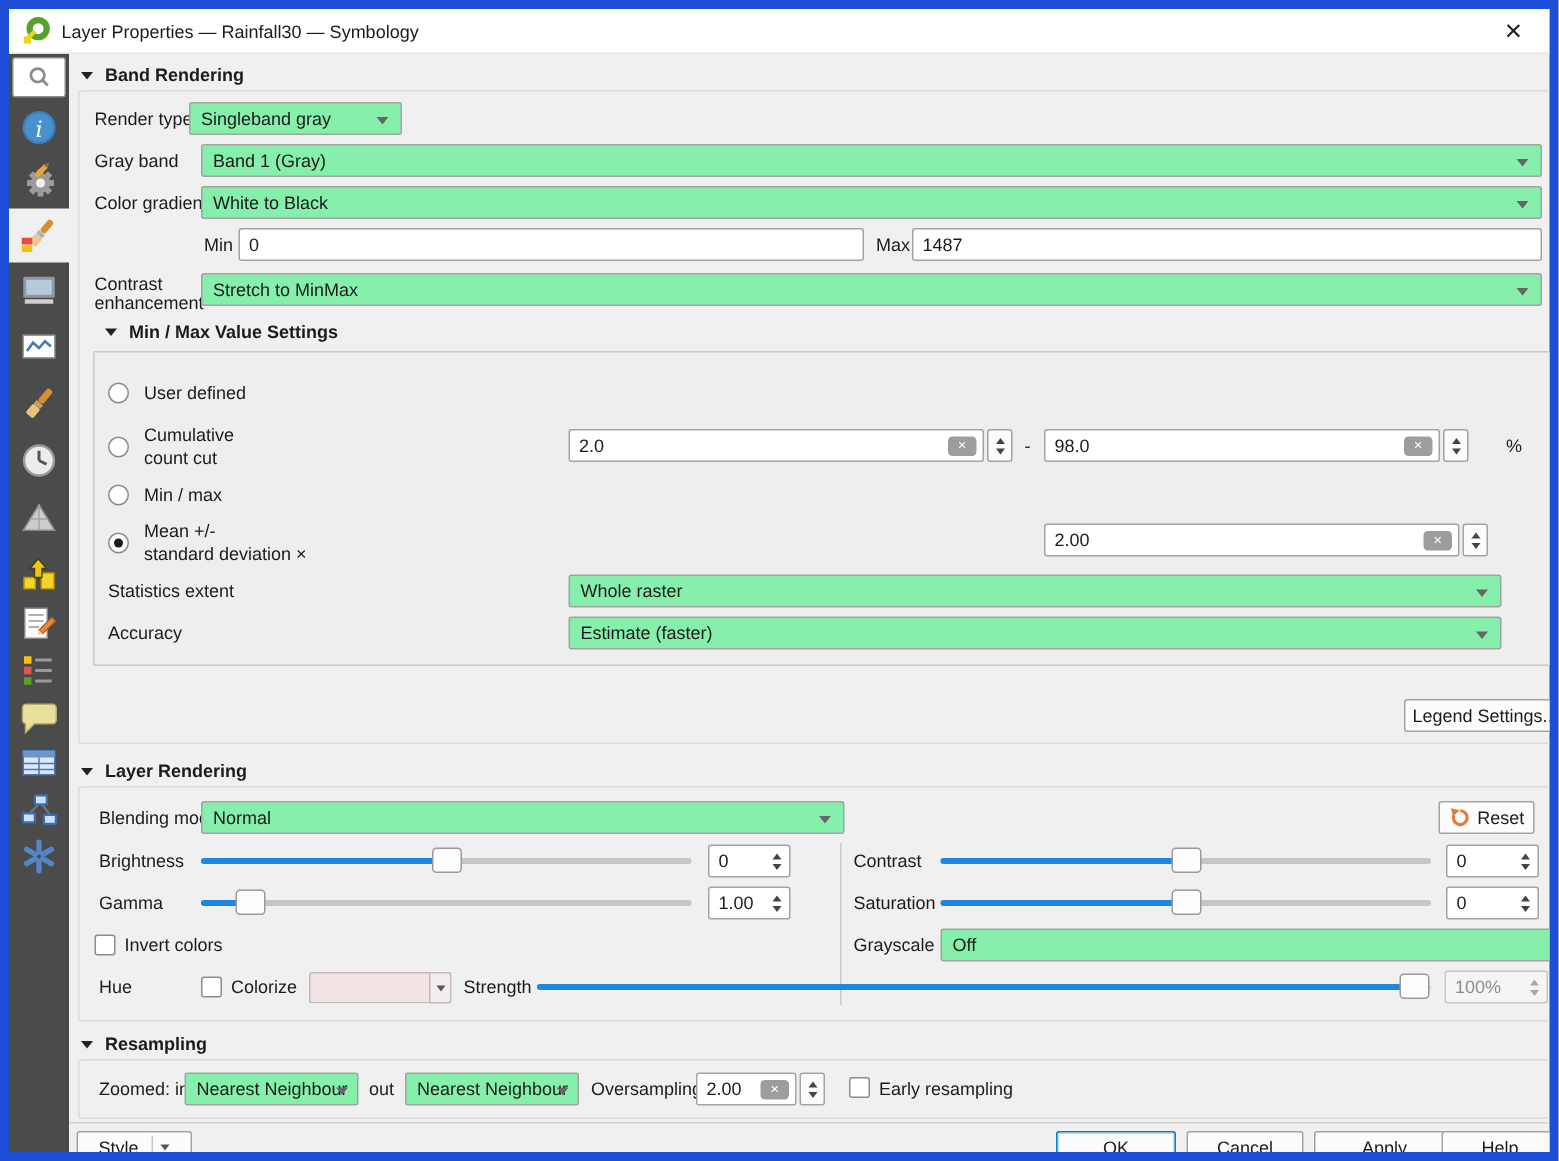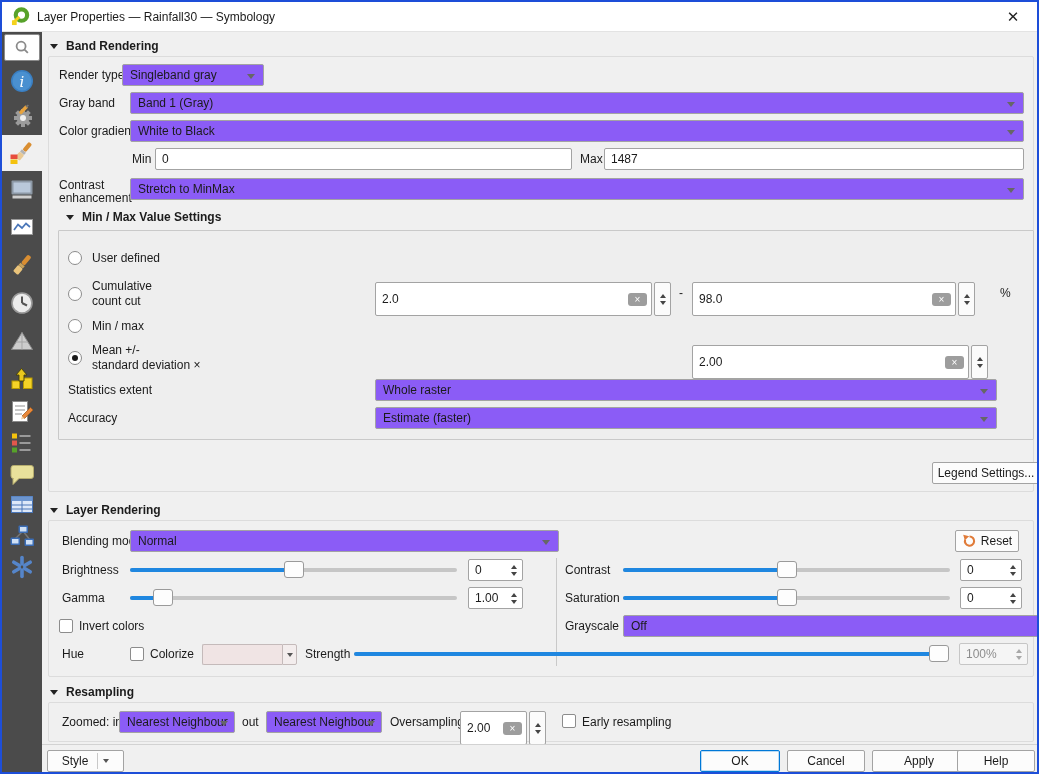--- a/index.html
+++ b/index.html
@@ -1,20 +1,20 @@
 <!DOCTYPE html>
 <html style="--slider-blue: #1f87e0; --sidebar-bg: #4b4b4b; --ok-focus-border: #0078d7; --dialog-bg: #f0f0f0; --titlebar-bg: #ffffff;"><head>
 <meta charset="utf-8">
 <style>
   * { margin:0; padding:0; box-sizing:border-box; }
   html,body { background:#9a9a9a; }
   body { font-family:"Liberation Sans", sans-serif; font-size:12px; color:#1b1b1b; }
 
   .dialog { position:relative; width:1039px; height:774px; background:var(--dialog-bg,#f0f0f0);
-            border:2px solid #1d4ed8; overflow:hidden; }
+            border:6px solid #1d4ed8; overflow:hidden; }
 
   
   .titlebar { position:absolute; left:0; top:0; width:100%; height:30px; background:var(--titlebar-bg,#fff);
               border-bottom:1px solid #e3e3e3; display:flex; align-items:center; }
   .app-logo { width:19px; height:19px; margin-left:9px; }
   .title-text { margin-left:7px; }
   .close-btn { position:absolute; right:10px; top:0; width:28px; height:30px; display:flex;
                align-items:center; justify-content:center; font-size:15px; color:#222; }
 
   
@@ -30,31 +30,31 @@
   .lbl { position:absolute; white-space:nowrap; line-height:22px; }
   .lbl.wrap { white-space:normal; line-height:13px; }
   .hdr { position:absolute; font-weight:bold; display:flex; align-items:center; gap:8px; height:16px; }
   .tri { width:0; height:0; border-left:4px solid transparent; border-right:4px solid transparent; border-top:5px solid #222; }
   .tri.tiny { border-left-width:3px; border-right-width:3px; border-top-width:4px; border-top-color:#555; }
   .frame { position:absolute; border:1px solid #dcdcdc; border-radius:2px; }
   .panel { position:absolute; border:1px solid #c9c9c9; border-radius:1px; background:#eeeeee; }
   .vsep { position:absolute; width:1px; background:#c9c9c9; }
   .hline { position:absolute; height:1px; background:#d2d2d2; }
 
-  .dd { position:absolute; height:22px; background:#8b5cf6; border:1px solid #a3a3a3; border-radius:2px;
+  .dd { position:absolute; height:22px; background:#86efac; border:1px solid #a3a3a3; border-radius:2px;
         display:flex; align-items:center; padding:0 22px 0 7px; overflow:hidden; white-space:nowrap; }
   .dd::after { content:""; position:absolute; right:8px; top:9px; border-left:4px solid transparent;
                border-right:4px solid transparent; border-top:5px solid #666; }
   .dd.sm { padding-right:18px; }
   .dd.sm::after { right:6px; }
 
   .txt { position:absolute; height:22px; background:#fff; border:1px solid #a3a3a3; border-radius:2px;
          display:flex; align-items:center; padding:0 6px; }
 
-  .spinfield { position:absolute; height:34px; display:flex; align-items:stretch; gap:2px; }
+  .spinfield { position:absolute; height:22px; display:flex; align-items:stretch; gap:2px; }
   .spinfield .field { flex:1; background:#fff; border:1px solid #a3a3a3; border-radius:2px;
                       display:flex; align-items:center; padding:0 4px 0 6px; }
   .spinfield .val { flex:1; }
   .clear-ic { width:19px; height:13px; background:#9d9d9d; border-radius:3px; align-self:center; position:relative; flex:none; }
   .clear-ic::before { content:"\00d7"; position:absolute; inset:0; color:#fff; font-size:10px; line-height:13px; text-align:center; }
   .arrowbox { width:17px; flex:none; background:#fbfbfb; border:1px solid #a3a3a3; border-radius:2px;
               display:flex; flex-direction:column; align-items:center; justify-content:center; gap:3px; }
   .up-tri { width:0; height:0; border-left:3.5px solid transparent; border-right:3.5px solid transparent; border-bottom:4px solid #444; }
   .down-tri { width:0; height:0; border-left:3.5px solid transparent; border-right:3.5px solid transparent; border-top:4px solid #444; }
 

